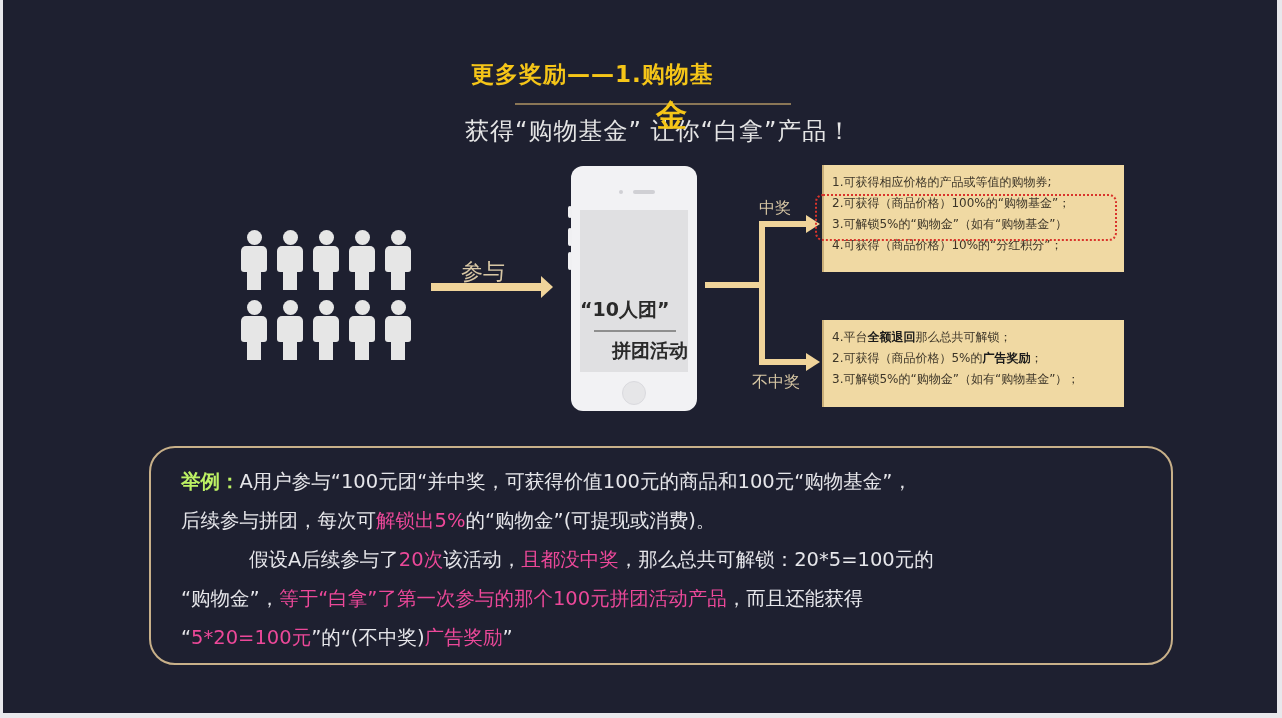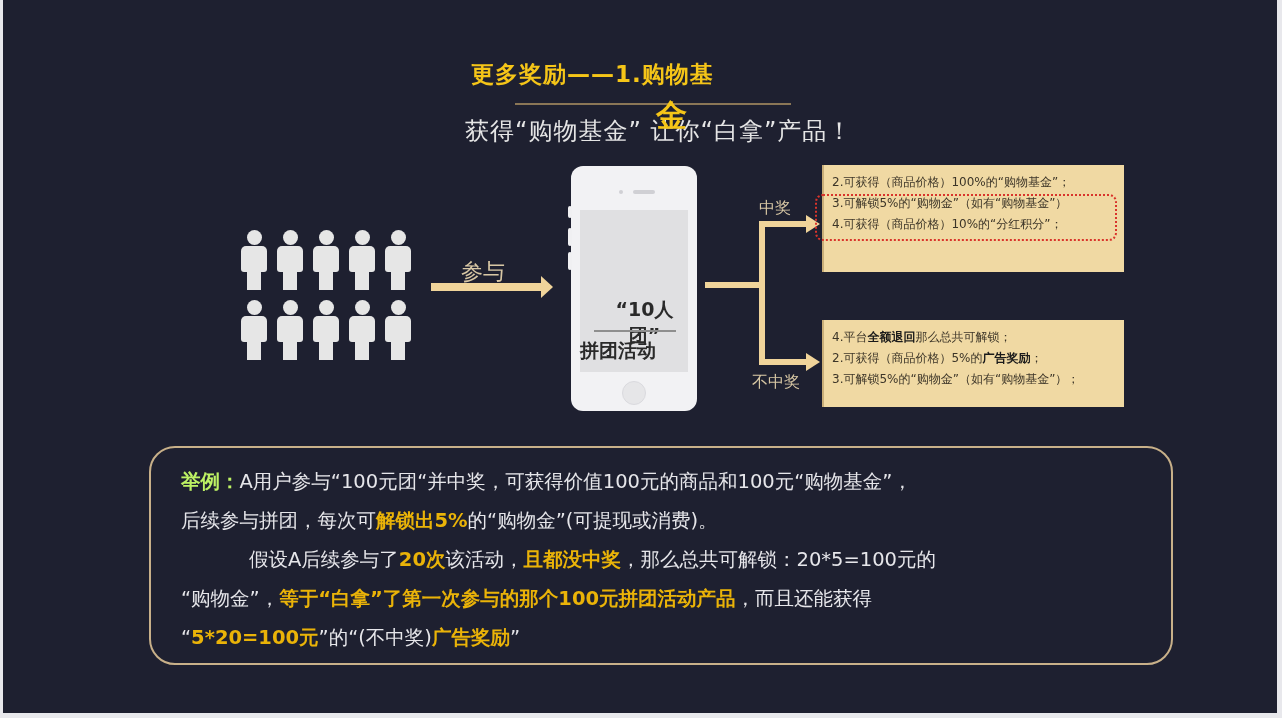--- a/index.html
+++ b/index.html
@@ -38,42 +38,42 @@
   }
   .phone {
     position: absolute; left: 568px; top: 166px; width: 126px; height: 245px;
     background: #f2f2f4; border-radius: 12px;
   }
   .phone .speaker { position: absolute; left: 62px; top: 24px; width: 22px; height: 4px; background: #d0d0d4; border-radius: 2px; }
   .phone .camera { position: absolute; left: 48px; top: 24px; width: 4px; height: 4px; background: #d0d0d4; border-radius: 50%; }
   .phone .screen { position: absolute; left: 9px; top: 44px; width: 108px; height: 162px; background: #e0e0e2; }
   .phone .home { position: absolute; left: 51px; top: 215px; width: 24px; height: 24px; border-radius: 50%; background: #e6e6e8; border: 1px solid #dadade; }
   .phone .side-btn { position: absolute; left: -3px; width: 4px; background: #f0f0f2; border-radius: 2px; }
-  .screen-line1 { position: absolute; left: 0; top: 87px; width: 100%; text-align: center; font-size: 19px; font-weight: bold; color: #2a2a2a; padding-left: 21px; }
+  .screen-line1 { position: absolute; left: 0; top: 87px; width: 100%; font-size: 19px; font-weight: bold; color: #2a2a2a; }
   .screen-rule { position: absolute; left: 14px; top: 120px; width: 82px; height: 2px; background: #8e8e8e; }
-  .screen-line2 { position: absolute; left: 0; top: 128px; width: 100%; text-align: left; font-size: 19px; font-weight: bold; color: #2a2a2a; }
+  .screen-line2 { position: absolute; left: 0; top: 128px; width: 100%; text-align: right; font-size: 19px; font-weight: bold; color: #2a2a2a; }
   .branch-h { position: absolute; background: #f0d49a; height: 6px; }
   .branch-v { position: absolute; background: #f0d49a; width: 6px; }
   .arrowhead { position: absolute; width: 0; height: 0; border-left: 14px solid #f0d49a; border-top: 9px solid transparent; border-bottom: 9px solid transparent; }
   .branch-label { position: absolute; font-size: 16px; color: #d8c7a4; }
   .box {
     position: absolute; background: #f0d9a3; color: #3c3528; font-size: 12px; line-height: 21px;
     padding: 7px 8px; border-left: 2px solid #c9ae78;
   }
   .box-win { left: 819px; top: 165px; width: 302px; height: 107px; }
   .box-lose { left: 819px; top: 320px; width: 302px; height: 87px; }
   .box .line { white-space: nowrap; }
   .box b { font-weight: bold; color: #1a1a1a; }
   .dotted { position: absolute; left: 812px; top: 194px; width: 302px; height: 47px; border: 2px dotted #d9342b; border-radius: 8px; }
   .example {
     position: absolute; left: 146px; top: 446px; width: 1024px; height: 219px;
     border: 2px solid #c8b089; border-radius: 26px;
   }
   .ex-text { position: absolute; left: 30px; top: 14px; width: 980px; font-size: 19.5px; color: #e6e6ea; line-height: 39px; }
-  .ex-text .hl { color: #eab308; font-weight: bold; }
+  .ex-text .hl { color: #ec4899; font-weight: normal; }
   .ex-text .lead { color: #bef264; font-weight: bold; }
   .ex-line { white-space: nowrap; }
   .indent { padding-left: 68px; }
   .frame-right { position: absolute; left: 1277px; top: 0; width: 5px; height: 718px; background: #e8e8ec; }
   .frame-bottom { position: absolute; left: 0; top: 713px; width: 1282px; height: 5px; background: #e8e8ec; }
 </style>
 </head>
 <body>
 
 <div class="slide">
@@ -157,20 +157,21 @@
   <div class="branch-v" style="left:756px;top:221px;height:144px"></div>
   <div class="branch-h" style="left:756px;top:221px;width:50px"></div>
   <div class="arrowhead" style="left:803px;top:215px"></div>
   <div class="branch-h" style="left:756px;top:359px;width:50px"></div>
   <div class="arrowhead" style="left:803px;top:353px"></div>
 
   <div class="branch-label" style="left:756px;top:198px">中奖</div>
   <div class="branch-label" style="left:749px;top:372px">不中奖</div>
 
   <div class="box box-win">
+    <div class="line">1.可获得相应价格的产品或等值的购物券;</div>
     <div class="line">2.可获得（商品价格）100%的“购物基金”；</div>
     <div class="line">3.可解锁5%的“购物金”（如有“购物基金”）</div>
     <div class="line">4.可获得（商品价格）10%的“分红积分”；</div>
   </div>
   <div class="dotted"></div>
 
   <div class="box box-lose">
     <div class="line"><span>4.平台</span><b>全额退回</b><span>那么总共可解锁；</span></div>
     <div class="line"><span>2.可获得（商品价格）5%的</span><b>广告奖励</b><span>；</span></div>
     <div class="line"><span>3.可解锁5%的“购物金”（如有“购物基金”）；</span></div>

